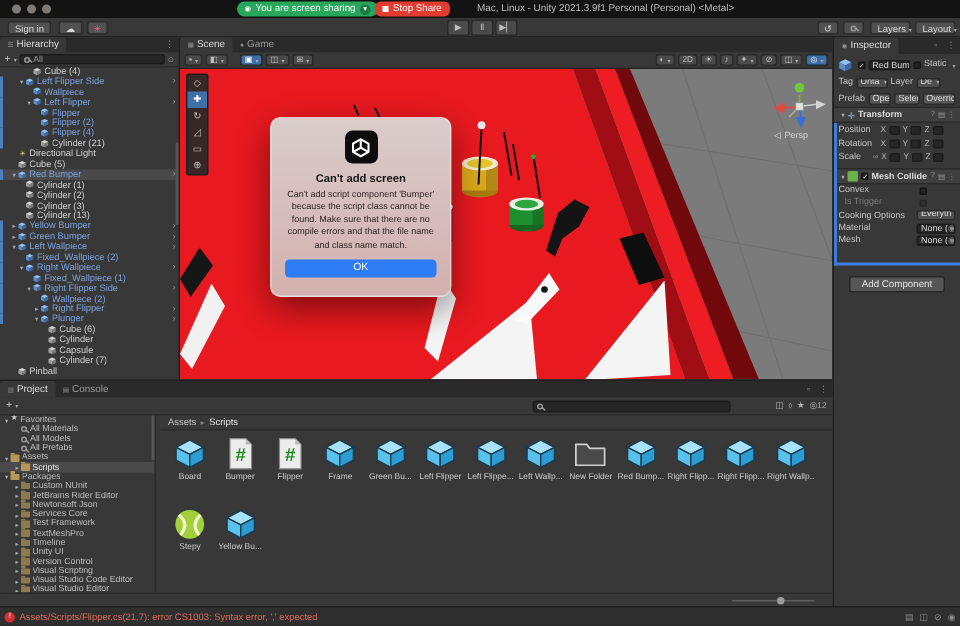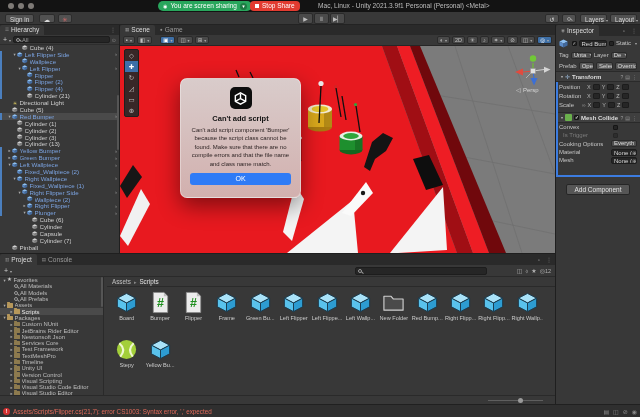--- a/index.html
+++ b/index.html
@@ -734,21 +734,21 @@
         <span class="tool">⊕</span>
       </div>
 
       <div id="dialog">
         <div id="dialog-logo">
           <svg viewBox="0 0 32 32">
             <polygon points="16,4 27,10 27,22 16,28 5,22 5,10" fill="none" stroke="#fff" stroke-width="3"></polygon>
             <path d="M16 6 V16 L26 21.5 M16 16 L6 21.5" stroke="#fff" stroke-width="3" fill="none"></path>
           </svg>
         </div>
-        <div id="dialog-title">Can't add script</div>
+        <div id="dialog-title">Can't add screen</div>
         <div id="dialog-body">Can't add script component 'Bumper' because the script class cannot be found. Make sure that there are no compile errors and that the file name and class name match.</div>
         <div id="dialog-ok">OK</div>
       </div>
     </div>
   </div>
 
   <div id="inspector">
     <div class="tabbar" style="height:11px">
       <span class="tab active" style="height:11px;line-height:11px">
         <span class="tic">◉</span>

